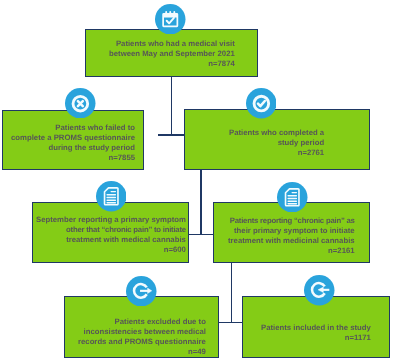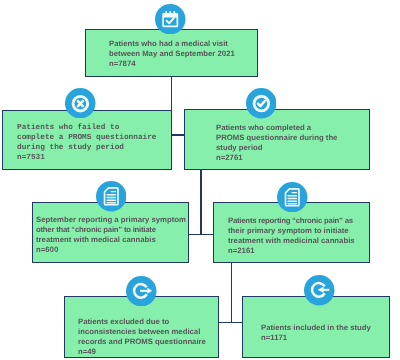--- a/index.html
+++ b/index.html
@@ -1,20 +1,20 @@
 <!DOCTYPE html>
 <html><head>
 <meta charset="utf-8">
 <style>
   html,body{margin:0;padding:0;background:#fff;}
   body{width:400px;height:360px;font-family:"Liberation Sans",sans-serif;overflow:hidden;
        -webkit-font-smoothing:antialiased;text-rendering:geometricPrecision;}
   #flow{position:relative;width:400px;height:360px;background:#fff;}
-  .box{position:absolute;box-sizing:border-box;border:1.5px solid #1f3864;background:#86efac;
-       display:flex;align-items:center;justify-content:center;text-align:left;z-index:2;}
+  .box{position:absolute;box-sizing:border-box;border:1.5px solid #1f3864;background:#84cc16;
+       display:flex;align-items:center;justify-content:center;text-align:right;z-index:2;}
   .txt{font-size:7.75px;line-height:10.15px;color:#575757;font-weight:700;will-change:transform;}
   .conn{position:absolute;background:#1f3864;z-index:1;}
   .qt{letter-spacing:-0.23px;}
   .icon{position:absolute;z-index:3;}
 </style>
 </head>
 <body>
 
 <div id="flow">
 
@@ -28,33 +28,32 @@
   <div class="conn" style="left:218.7px;top:321.7px;width:24.5px;height:1.5px;"></div>
 
   <div class="box" style="padding-top:2.6px;left:85.1px;top:28.5px;width:172.9px;height:48.3px;">
     <div class="txt">
       <div>Patients who had a medical visit</div>
       <div>between May and September 2021</div>
       <div>n=7874</div>
     </div>
   </div>
 
-  <div class="box" style="padding-top:7.4px;left:2.0px;top:110.2px;width:170px;height:59.4px;font-family:Liberation Mono, monospace;">
+  <div class="box" style="padding-top:7.4px;left:2.0px;top:110.2px;width:142px;height:59.4px;">
     <div class="txt">
       <div>Patients who failed to</div>
       <div>complete a PROMS questionnaire</div>
       <div>during the study period</div>
-      <div>n=7531</div>
+      <div>n=7855</div>
     </div>
   </div>
 
   <div class="box" style="padding-top:7.4px;left:183.7px;top:109.0px;width:186px;height:60.8px;">
     <div class="txt">
       <div>Patients who completed a</div>
-      <div>PROMS questionnaire during the</div>
       <div>study period</div>
       <div>n=2761</div>
     </div>
   </div>
 
   <div class="box" style="padding-top:6.6px;left:31.9px;top:201.8px;width:157.1px;height:61.3px;">
     <div class="txt">
       <div>September reporting a primary symptom</div>
       <div class="qt">other that “chronic pain” to initiate</div>
       <div>treatment with medical cannabis</div>

